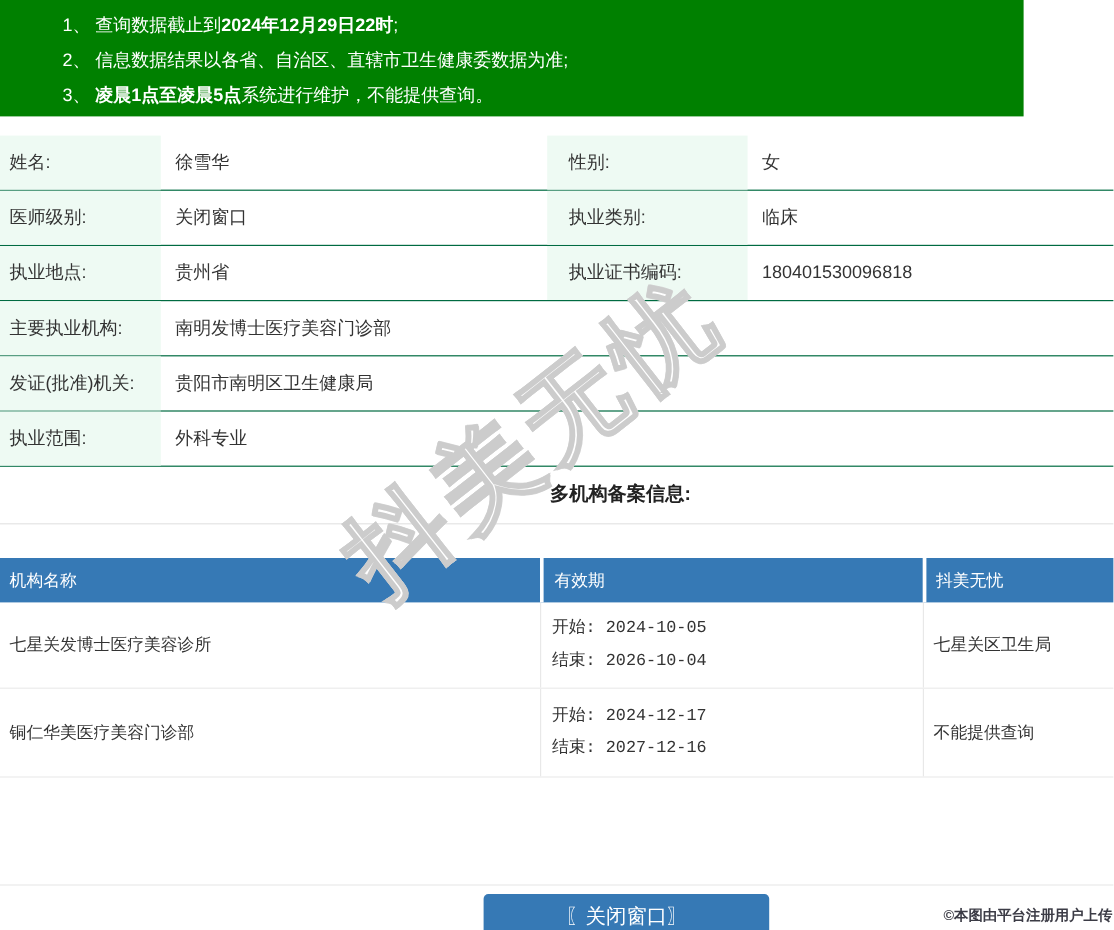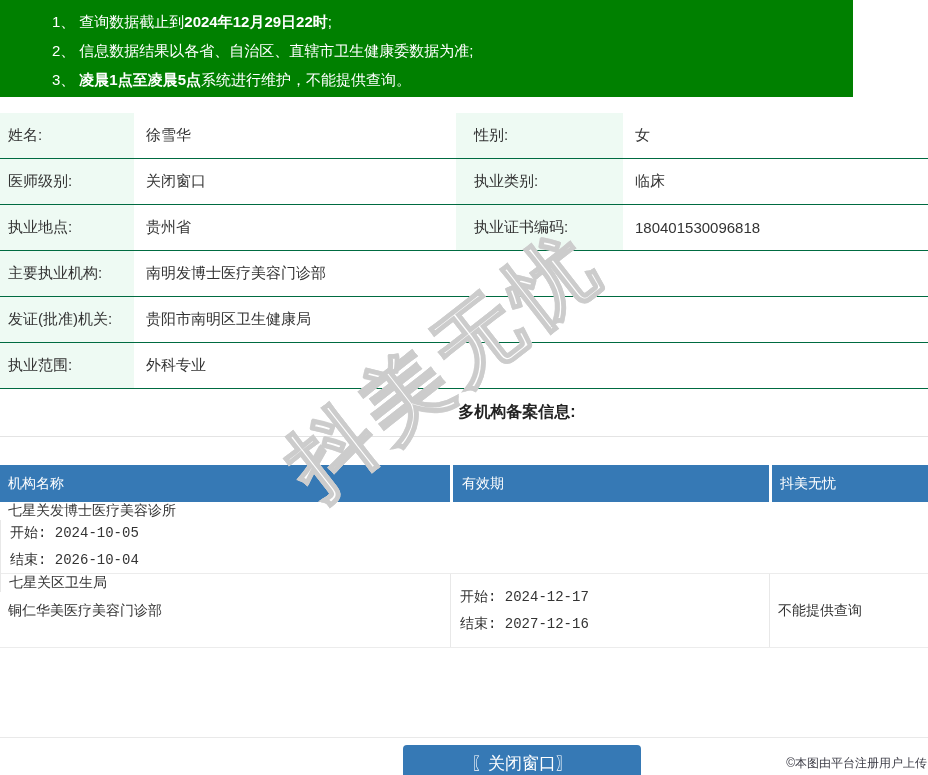--- a/index.html
+++ b/index.html
@@ -38,39 +38,39 @@
   .section-heading { font-size:16px; font-weight:bold; color:#222; }
   
   .registry { margin-top:28px; width:928px; font-size:14px; }
   .r-header { display:flex; height:37px; }
   .r-header .r-cell {
     background:#3679b5; color:#fff; display:flex; align-items:center;
   }
   .r-header .c2, .r-header .c3 { border-left:3px solid #fff; }
   .r-row { display:flex; border-bottom:1px solid #ececec; }
   .r-row .c2, .r-row .c3 { border-left:1px solid #e8e8e8; }
-  .r-row:nth-of-type(2) { height:72px;flex-direction:column; }
+  .r-row:nth-of-type(2) { height:72px; }
   .r-row:nth-of-type(3) { height:74px; }
   .c1 { width:450px; flex-shrink:0; padding-left:8px; display:flex; align-items:center; }
   .c2 { width:319px; flex-shrink:0; padding-left:9px; display:flex; align-items:center; }
   .c3 { flex:1; padding-left:8px; display:flex; align-items:center; }
   .r-header .c1 { padding-left:8px; }
   .validity { display:flex; flex-direction:column; justify-content:center;font-family:Liberation Mono, monospace; }
   .validity span { line-height:27px; }
   
   .bottom-spacer { height:89px; }
   .bottom-divider { height:1px; background:#e9e9e9; width:928px; }
   .close-btn {
     position:absolute; left:403px; top:745px; width:238px; height:38px;
     background:#3679b5; border:none; border-radius:4px; color:#fff;
     font-size:17px; font-family:"Liberation Sans", sans-serif;
     cursor:pointer; text-align:center; line-height:34px;
   }
   .credit {
-    position:absolute; right:1px; bottom:3px; font-size:12px; font-weight:normal;
+    position:absolute; right:1px; bottom:3px; font-size:12px; font-weight:bold;
     color:#3c3c46; letter-spacing:0;
     text-shadow:1px 0 0 #fff, -1px 0 0 #fff, 0 1px 0 #fff, 0 -1px 0 #fff;
   }
   
   .watermark {
     position:absolute; left:318px; top:415px; height:86px;
     font-size:84px; font-weight:bold; letter-spacing:8px; white-space:nowrap;
     transform:rotate(-38deg); transform-origin:left bottom;
     color:#ffffff; -webkit-text-stroke:2px #cccccc;
     text-shadow:1px 1px 0 #d4d4d4, -1px -1px 0 #d4d4d4, 1px -1px 0 #d4d4d4, -1px 1px 0 #d4d4d4;

